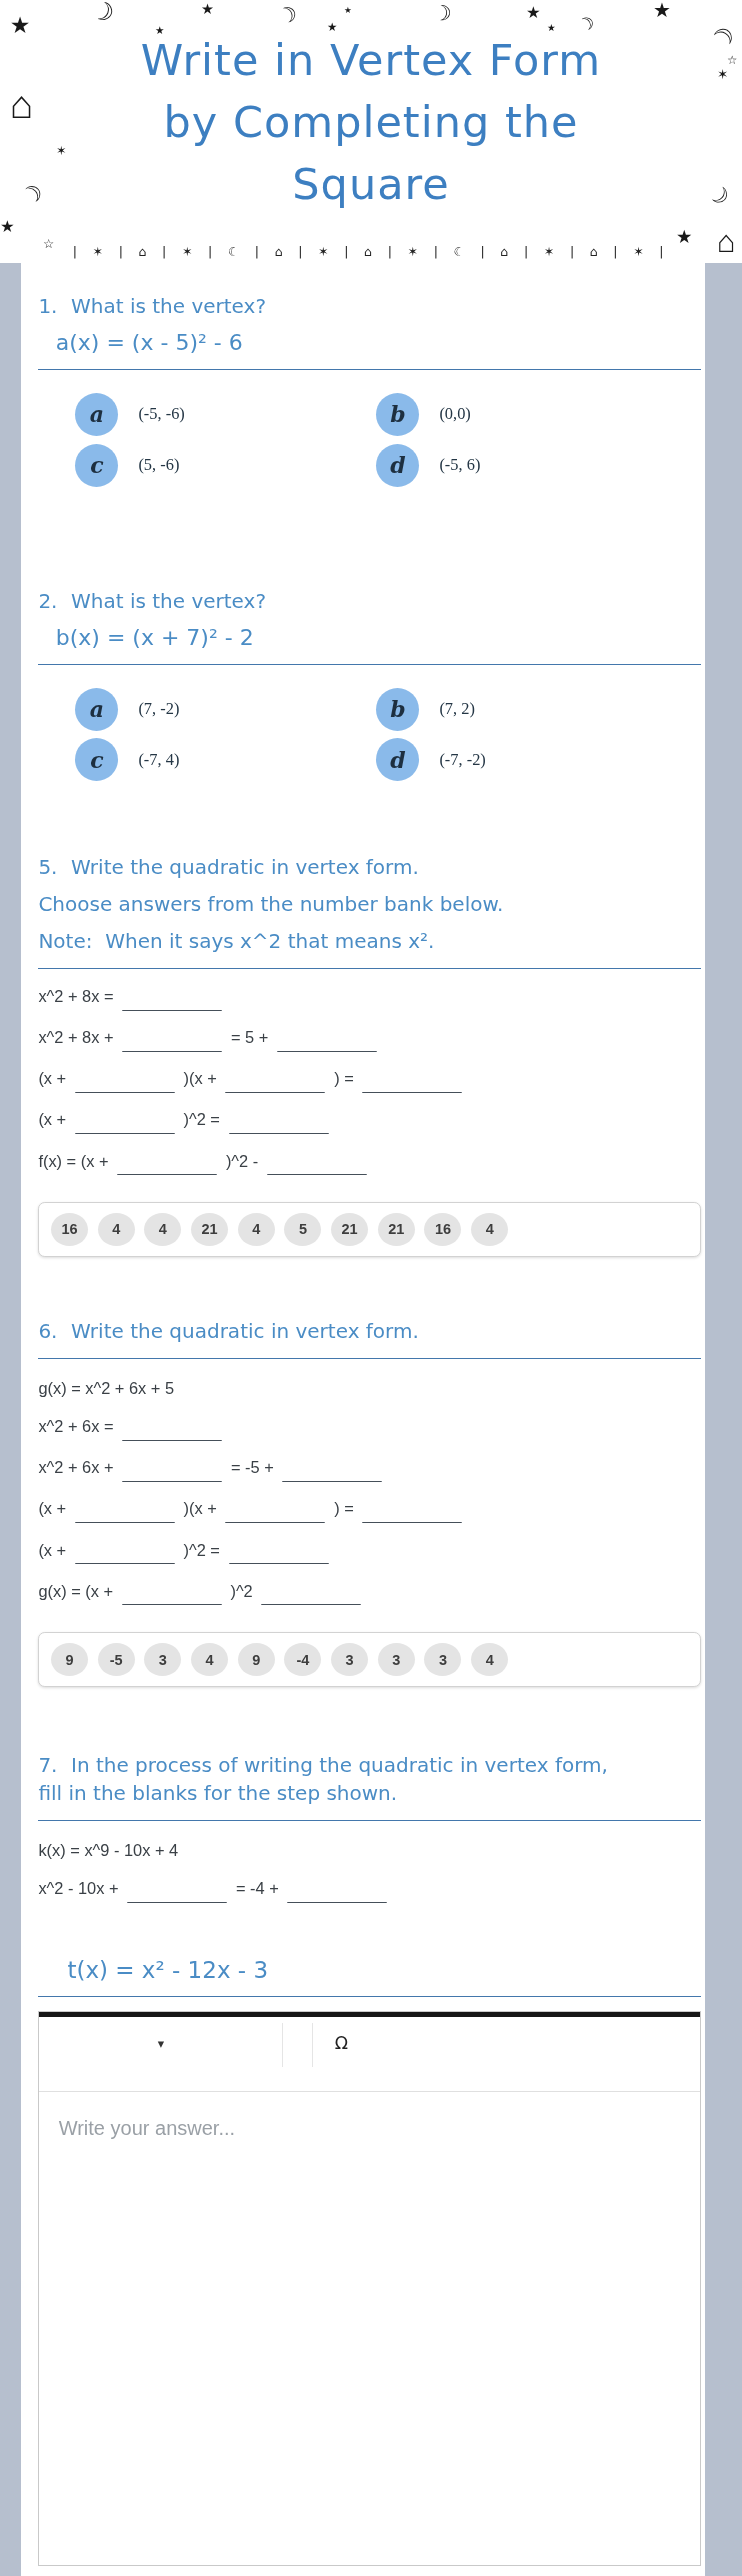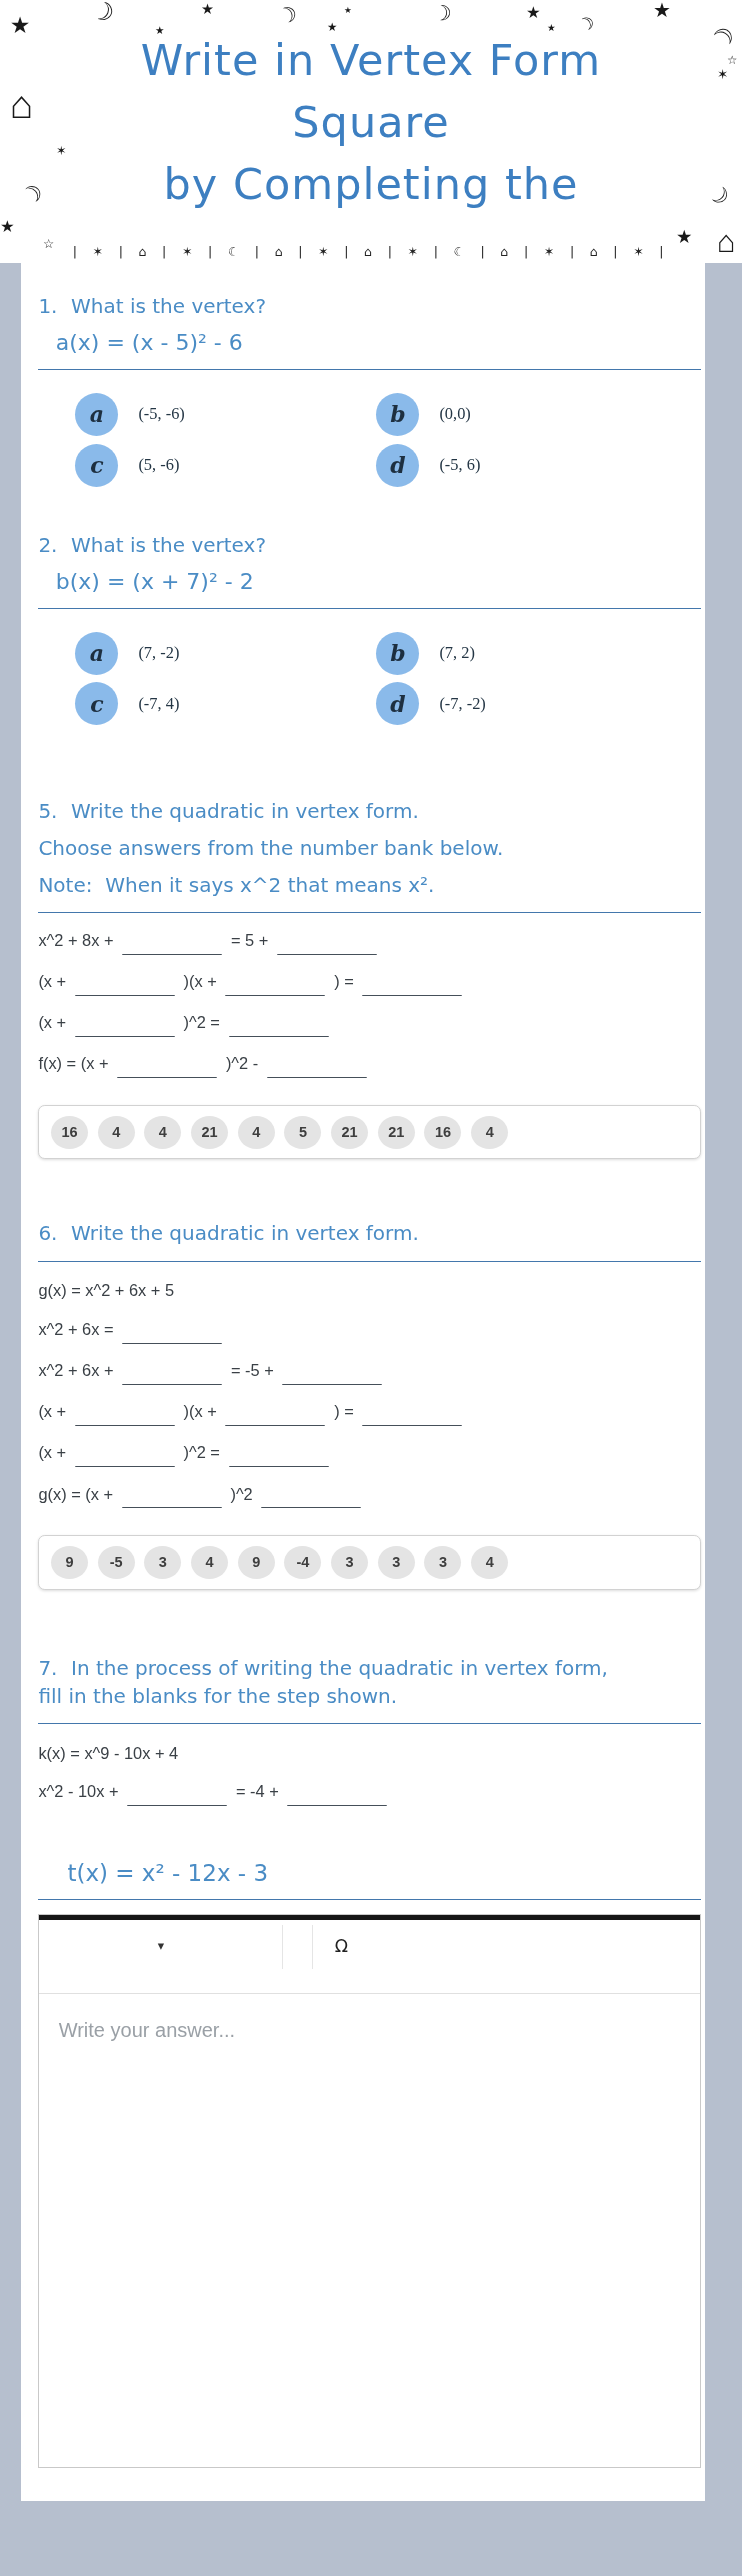--- a/index.html
+++ b/index.html
@@ -86,22 +86,22 @@
   <span class="dd" style="left:21px;top:182px;font-size:23px;transform:rotate(140deg)">☾</span>
   <span class="dd" style="left:43px;top:238px;font-size:12.6px">☆</span>
   <span class="dd" style="left:717px;top:68px;font-size:13.5px">✶</span>
   <span class="dd" style="left:676px;top:228px;font-size:18.4px">★</span>
   <span class="dd" style="left:709px;top:182px;font-size:23px;transform:rotate(220deg)">☾</span>
   <span class="dd" style="left:717px;top:226px;font-size:31px">⌂</span>
   <span class="dd" style="left:727px;top:54px;font-size:11.6px">☆</span>
 
   <div class="title">
     <span>Write in Vertex Form</span>
+    <span>by Completing the</span>
     <span>Square</span>
-    <span>by Completing the</span>
   </div>
   <div class="border-pattern">| ✶ | ⌂ | ✶ | ☾ | ⌂ | ✶ | ⌂ | ✶ | ☾ | ⌂ | ✶ | ⌂ | ✶ |</div>
 </div>
 
 <div class="page-body">
 <div class="card">
 
   <div id="q1" style="margin-top:27px">
     <div class="q-head">
       <span class="q-num">1.</span><span>What is the vertex?</span>
@@ -129,21 +129,21 @@
       </div>
       <div class="opt">
         <span class="opt-circle">
               <span>d</span>
             </span>
         <span class="opt-text">(-5, 6)</span>
       </div>
     </div>
   </div>
 
-  <div id="q2" style="margin-top:44px">
+  <div id="q2" style="margin-top:100px">
     <div class="q-head">
       <span class="q-num">2.</span><span>What is the vertex?</span>
     </div>
     <div class="q-eq">b(x) = (x + 7)² - 2</div>
     <hr class="sep">
     <div class="opt-grid">
       <div class="opt">
         <span class="opt-circle">
               <span>a</span>
             </span>
@@ -170,20 +170,23 @@
     </div>
   </div>
 
   <div id="q5" style="margin-top:72px">
     <div class="q-head">
       <span class="q-num">5.</span><span>Write the quadratic in vertex form.</span>
     </div>
     <div class="q-sub">Choose answers from the number bank below.</div>
     <div class="q-sub">Note:&nbsp; When it says x^2 that means x².</div>
     <hr class="sep">
+    <div class="work-line">
+      <span>x^2 + 8x =</span><span class="blank"></span>
+    </div>
     <div class="work-line">
       <span>x^2 + 8x +</span><span class="blank"></span><span>= 5 +</span><span class="blank"></span>
     </div>
     <div class="work-line">
       <span>(x +</span><span class="blank"></span><span>)(x +</span><span class="blank"></span><span>) =</span><span class="blank"></span>
     </div>
     <div class="work-line">
       <span>(x +</span><span class="blank"></span><span>)^2 =</span><span class="blank"></span>
     </div>
     <div class="work-line">

